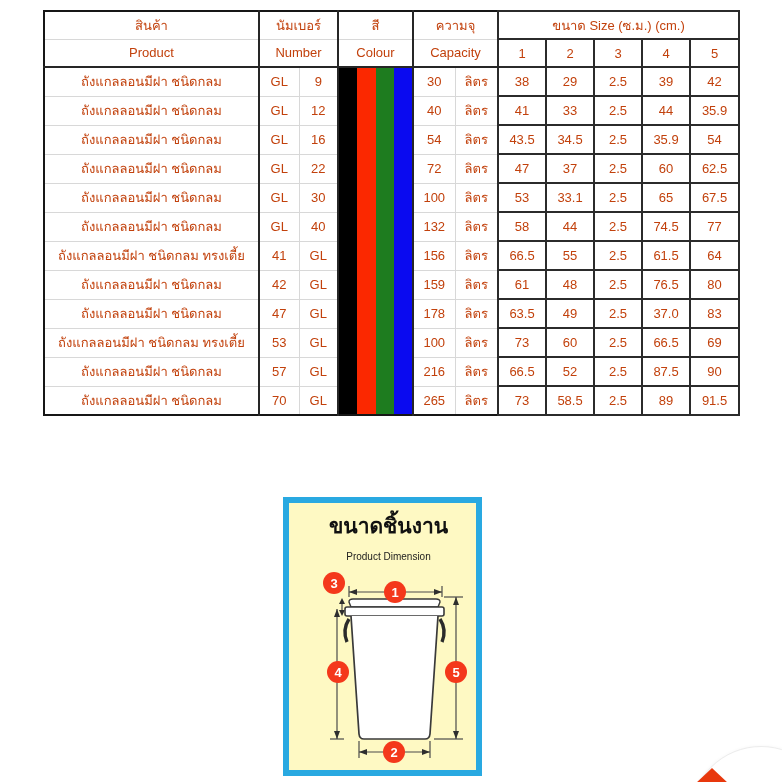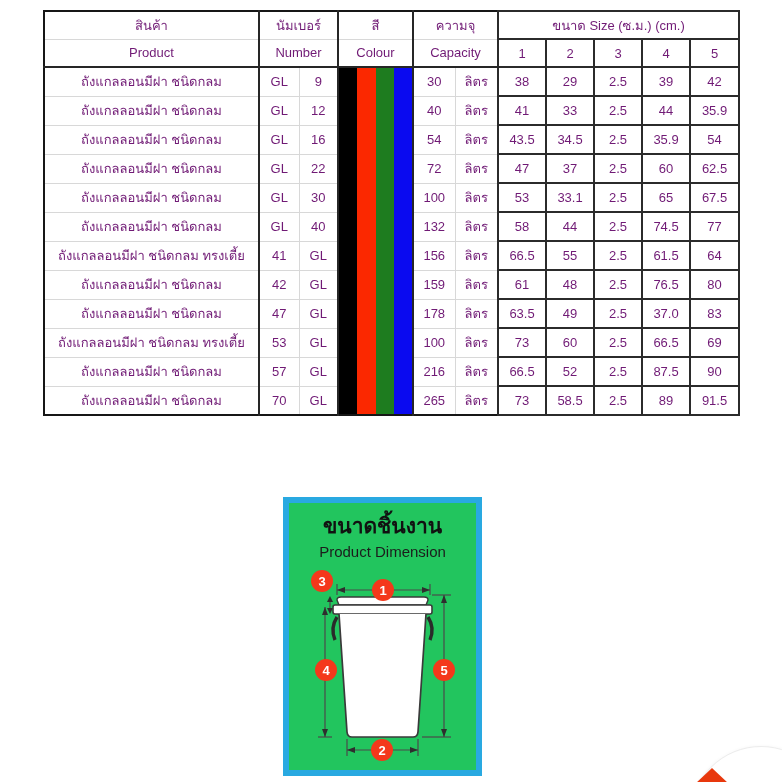--- a/index.html
+++ b/index.html
@@ -8,21 +8,21 @@
     background:#ffffff;
     font-family:"Liberation Sans","DejaVu Sans",sans-serif;
     color:#3a3a3a;
   }
 
   
   .table-wrap{position:absolute;left:43px;top:10px;}
   table.spec{
     border-collapse:collapse;table-layout:fixed;
     width:695px;border:2px solid #161616;
-    font-size:13px;color:#701a75;
+    font-size:13px;color:#c2410c;
   }
   table.spec th,table.spec td{
     border:1px solid #d8d8d8;
     text-align:center;vertical-align:middle;
     height:27px;padding:0 2px;overflow:hidden;white-space:nowrap;
     font-weight:normal;
   }
   table.spec thead th{height:26px;}
   
   .bL{border-left:2px solid #262626 !important;}
@@ -30,29 +30,30 @@
   
   .sz{border:2px solid #2b2b2b !important;}
   
   td.colourcell{padding:0;position:relative;border-top:none;border-bottom:none;}
   .stripes{position:absolute;top:0;left:0;right:0;bottom:0;display:flex;}
   .stripe{flex:1 1 0;}
 
   
   .diagram-box{
     position:absolute;left:283px;top:497px;width:199px;height:279px;
-    border:6px solid #29a9e1;box-sizing:border-box;background:#22c55e;
+    border:6px solid #29a9e1;box-sizing:border-box;background:#fef9c3;
     text-align:center;
+    padding-left:12px;
   }
   .diag-title-thai{
     margin-top:10px;font-family:"DejaVu Serif","Liberation Serif",serif;
     font-size:21px;font-weight:bold;color:#111;line-height:1.2;
   }
   .diag-title-en{
-    margin-top:5px;font-size:15px;color:#1c1c1c;line-height:1.2;
+    margin-top:13px;font-size:10px;color:#1c1c1c;line-height:1.2;
   }
   .diag-svg{display:block;margin:4px auto 0 auto;}
 
   
   .scroll-top{
     position:absolute;left:690px;top:746px;width:140px;height:140px;
     background:#ffffff;border:1px solid #ececec;border-radius:50%;
     box-shadow:0 1px 4px rgba(0,0,0,0.06);cursor:pointer;
   }
   .scroll-top .arrow{

